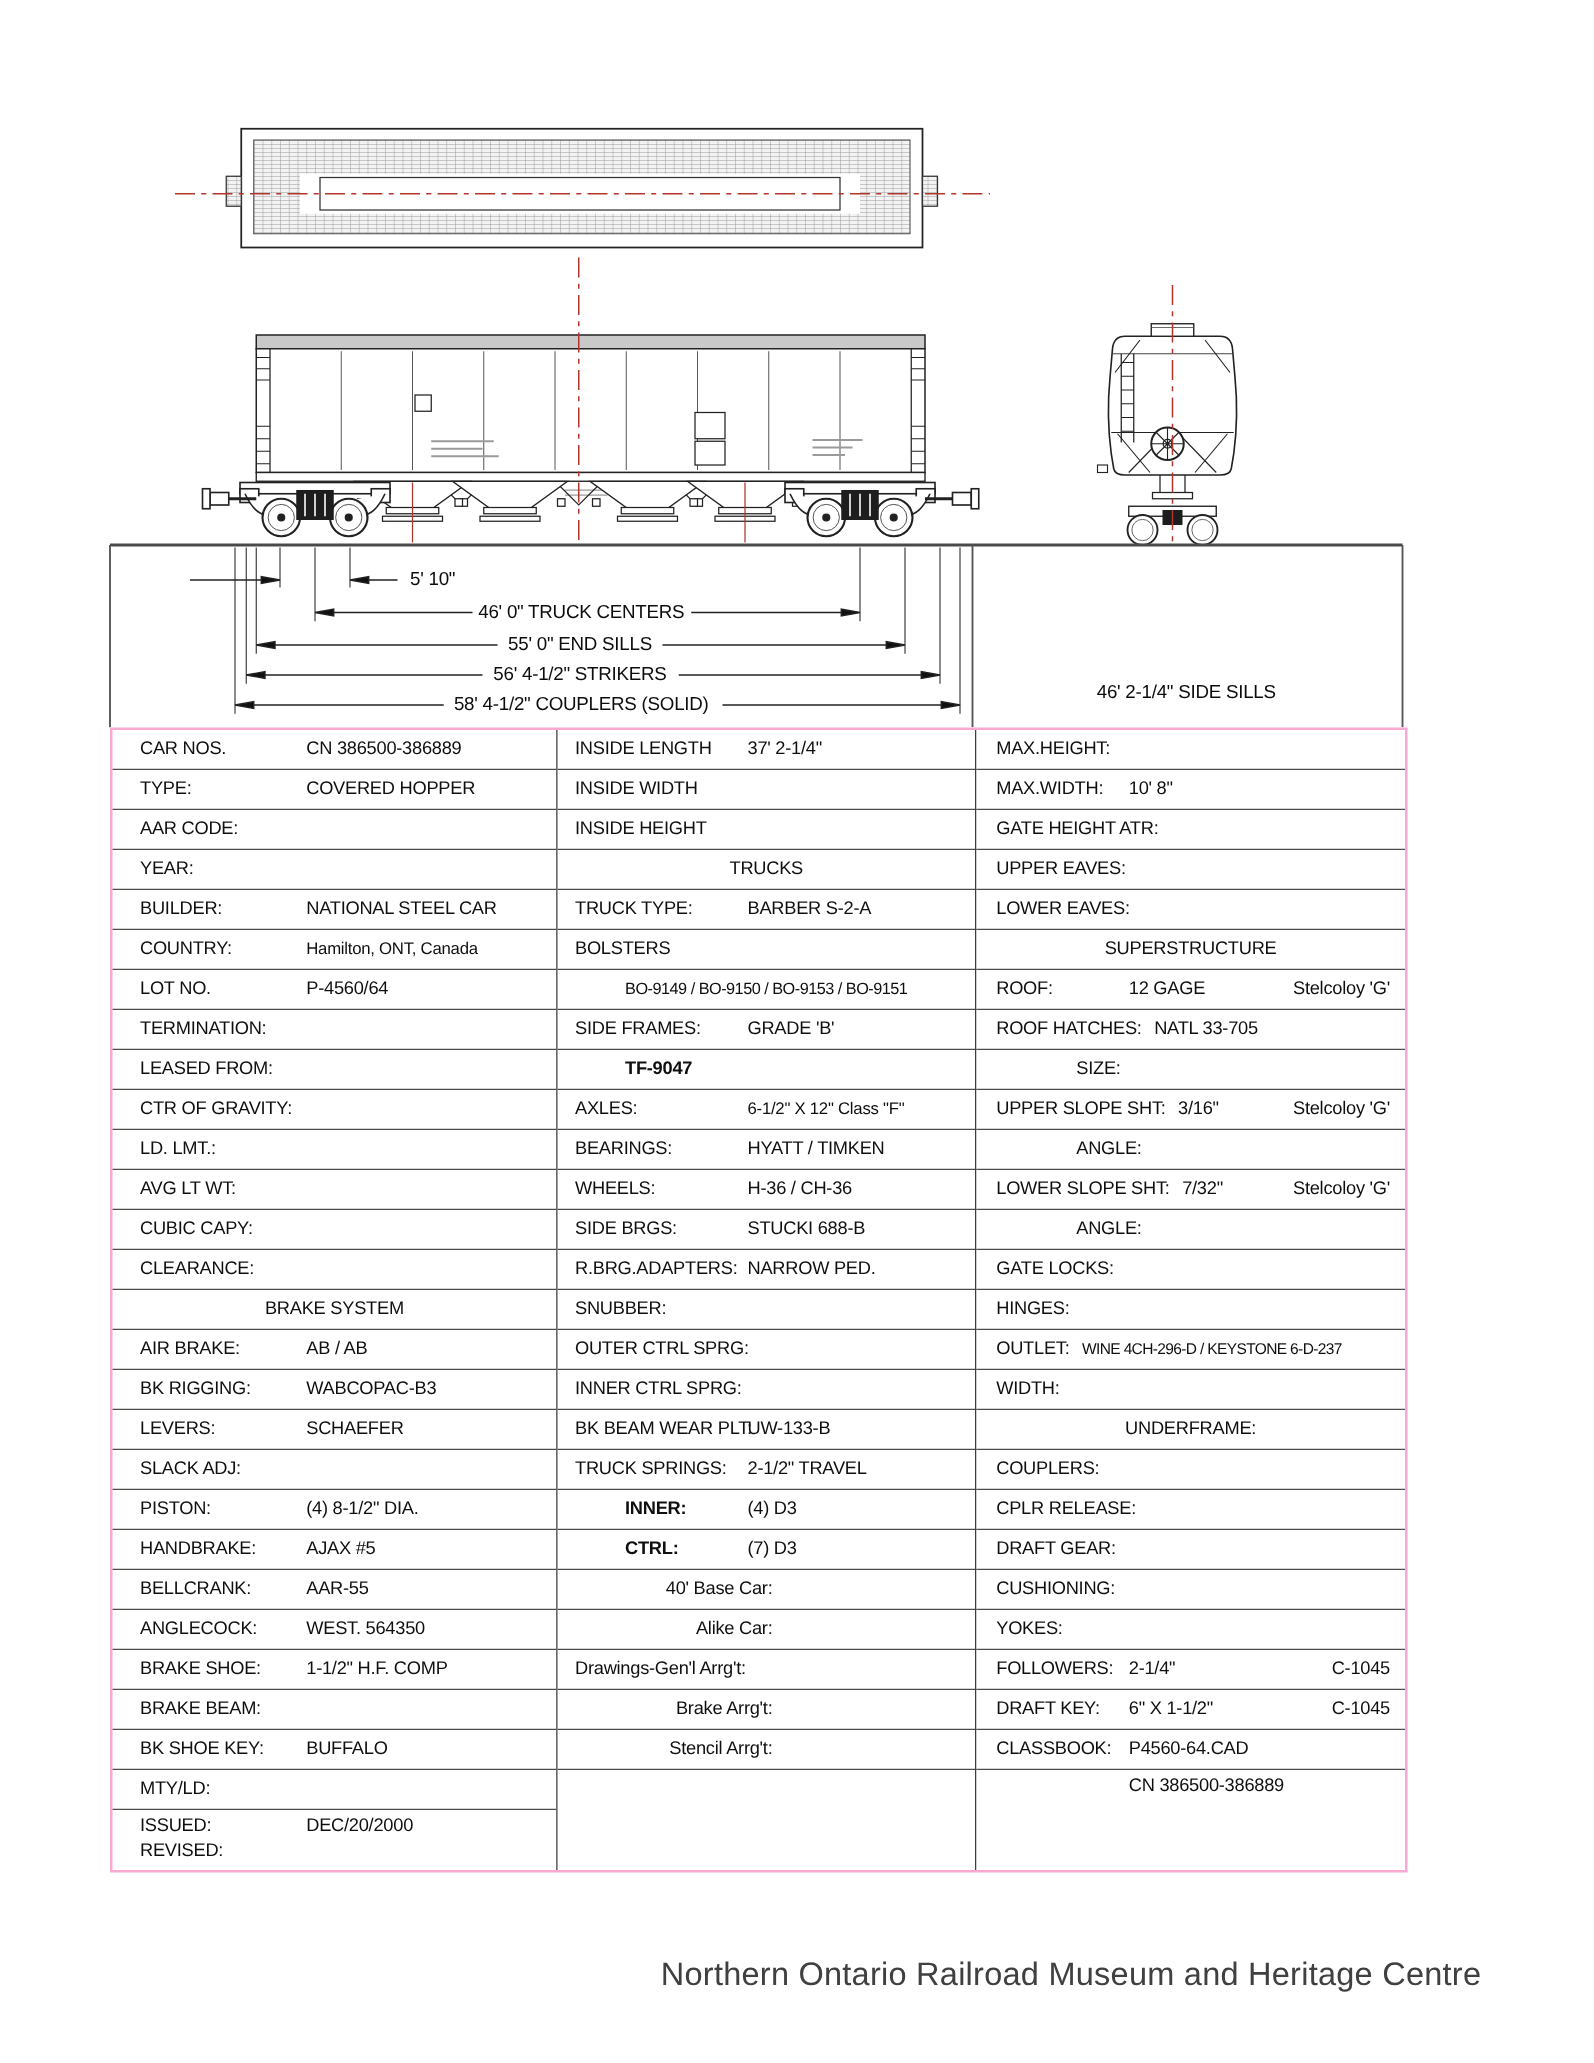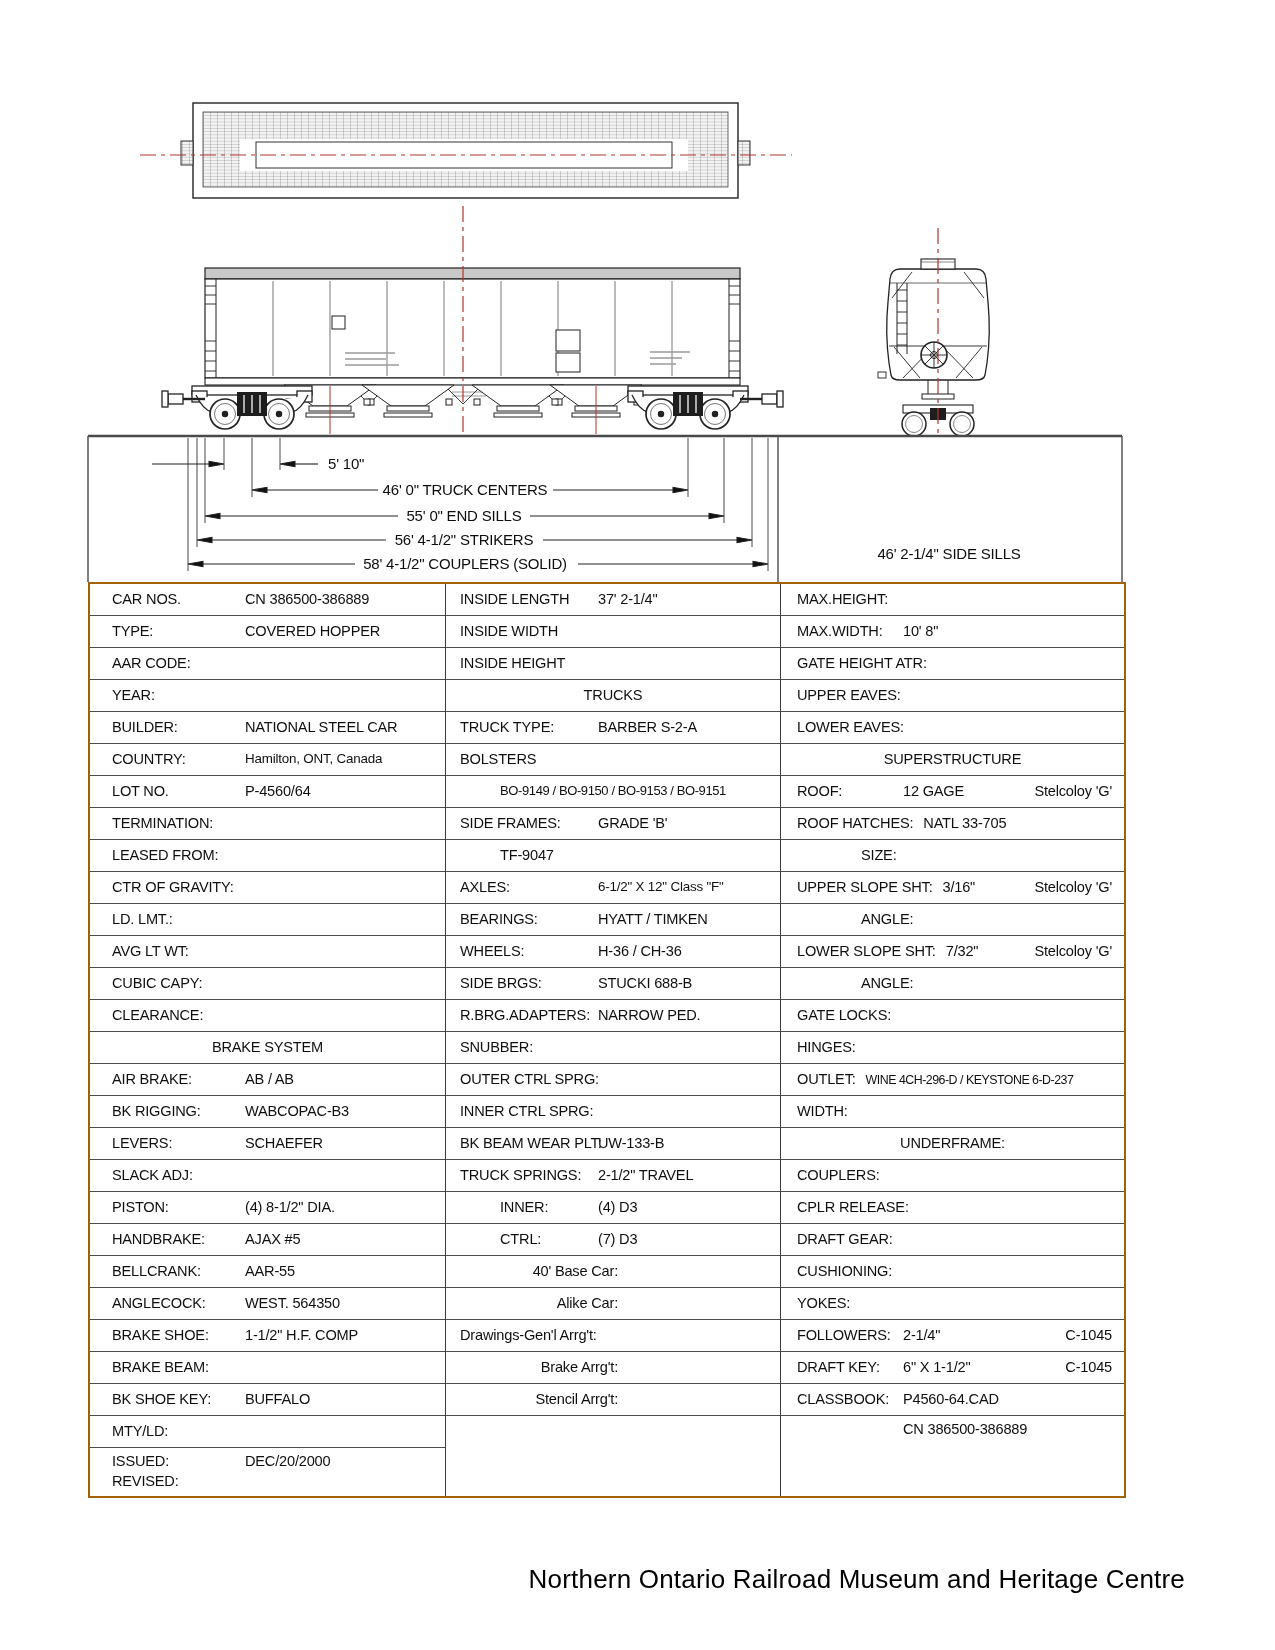--- a/index.html
+++ b/index.html
@@ -3,48 +3,48 @@
 <meta charset="utf-8">
 <style>
   html,body{margin:0;padding:0;background:#fff;}
   .page{position:relative;width:1275px;height:1650px;background:#fff;overflow:hidden;
         font-family:"Liberation Sans",sans-serif;color:#0f0f0f;}
   svg.draw{position:absolute;left:0;top:0;}
   
   .dim{position:absolute;font-size:15px;letter-spacing:-0.2px;white-space:nowrap;color:#0d0d0d;}
   .dim.c{transform:translateX(-50%);}
   
-  #spec{position:absolute;left:88px;top:582px;width:1034px;border:2px solid #a16207;display:flex;background:#fff;}
+  #spec{position:absolute;left:88px;top:582px;width:1034px;border:2px solid #f9a8d4;display:flex;background:#fff;}
   .col{position:relative;box-sizing:border-box;}
   .c1{width:355px;}
   .c2{width:335px;border-left:1.5px solid #3d3d3d;}
   .c3{width:344px;border-left:1.5px solid #3d3d3d;}
   .cell{position:relative;box-sizing:border-box;height:32px;line-height:30px;
         border-bottom:1px solid #4c4c4c;font-size:14.6px;letter-spacing:-0.2px;white-space:nowrap;}
   .cell:last-child{border-bottom:none;}
   .tall{height:48px;line-height:20px;padding-top:3px;}
   .hdr{text-align:center;}
   .ctr{text-align:center;font-size:13px;letter-spacing:-0.4px;}
   .lbl{padding-left:22px;}
   .c2 .lbl{padding-left:14px;}
   .c3 .lbl{padding-left:16px;}
   .ind .lbl{padding-left:84px;}
-  .c2 .ind .lbl{padding-left:54px;}
+  .c2 .ind .lbl{padding-left:54px;font-weight:bold;}
   .c3 .ind .lbl{padding-left:80px;}
   .ar .lbl{display:inline-block;width:172px;text-align:right;padding-left:0;}
   .val{position:absolute;top:0;line-height:30px;}
   .c1 .val{left:155px;}
   .c2 .val{left:152px;}
   .c3 .val{left:122px;}
   .tall .val{top:3px;line-height:20px;}
   .valt{margin-left:10px;}
   .val2{position:absolute;right:12px;top:0;line-height:30px;}
   .sm{font-size:13.4px;letter-spacing:-0.2px;}
   .smv{font-size:12.4px;letter-spacing:-0.5px;}
-  .footer{position:absolute;right:90px;top:1564px;font-size:26px;color:#000000;letter-spacing:0.2px;}
+  .footer{position:absolute;right:90px;top:1564px;font-size:26px;color:#404040;letter-spacing:0.2px;}
 </style>
 </head>
 <body>
 
 <div class="page">
 
   <svg class="draw" width="1275" height="582" viewBox="0 0 1275 582">
     <defs>
       <pattern id="grid" width="7" height="3.2" patternUnits="userSpaceOnUse">
         <rect width="7" height="3.2" fill="#f3f3f3"></rect>

